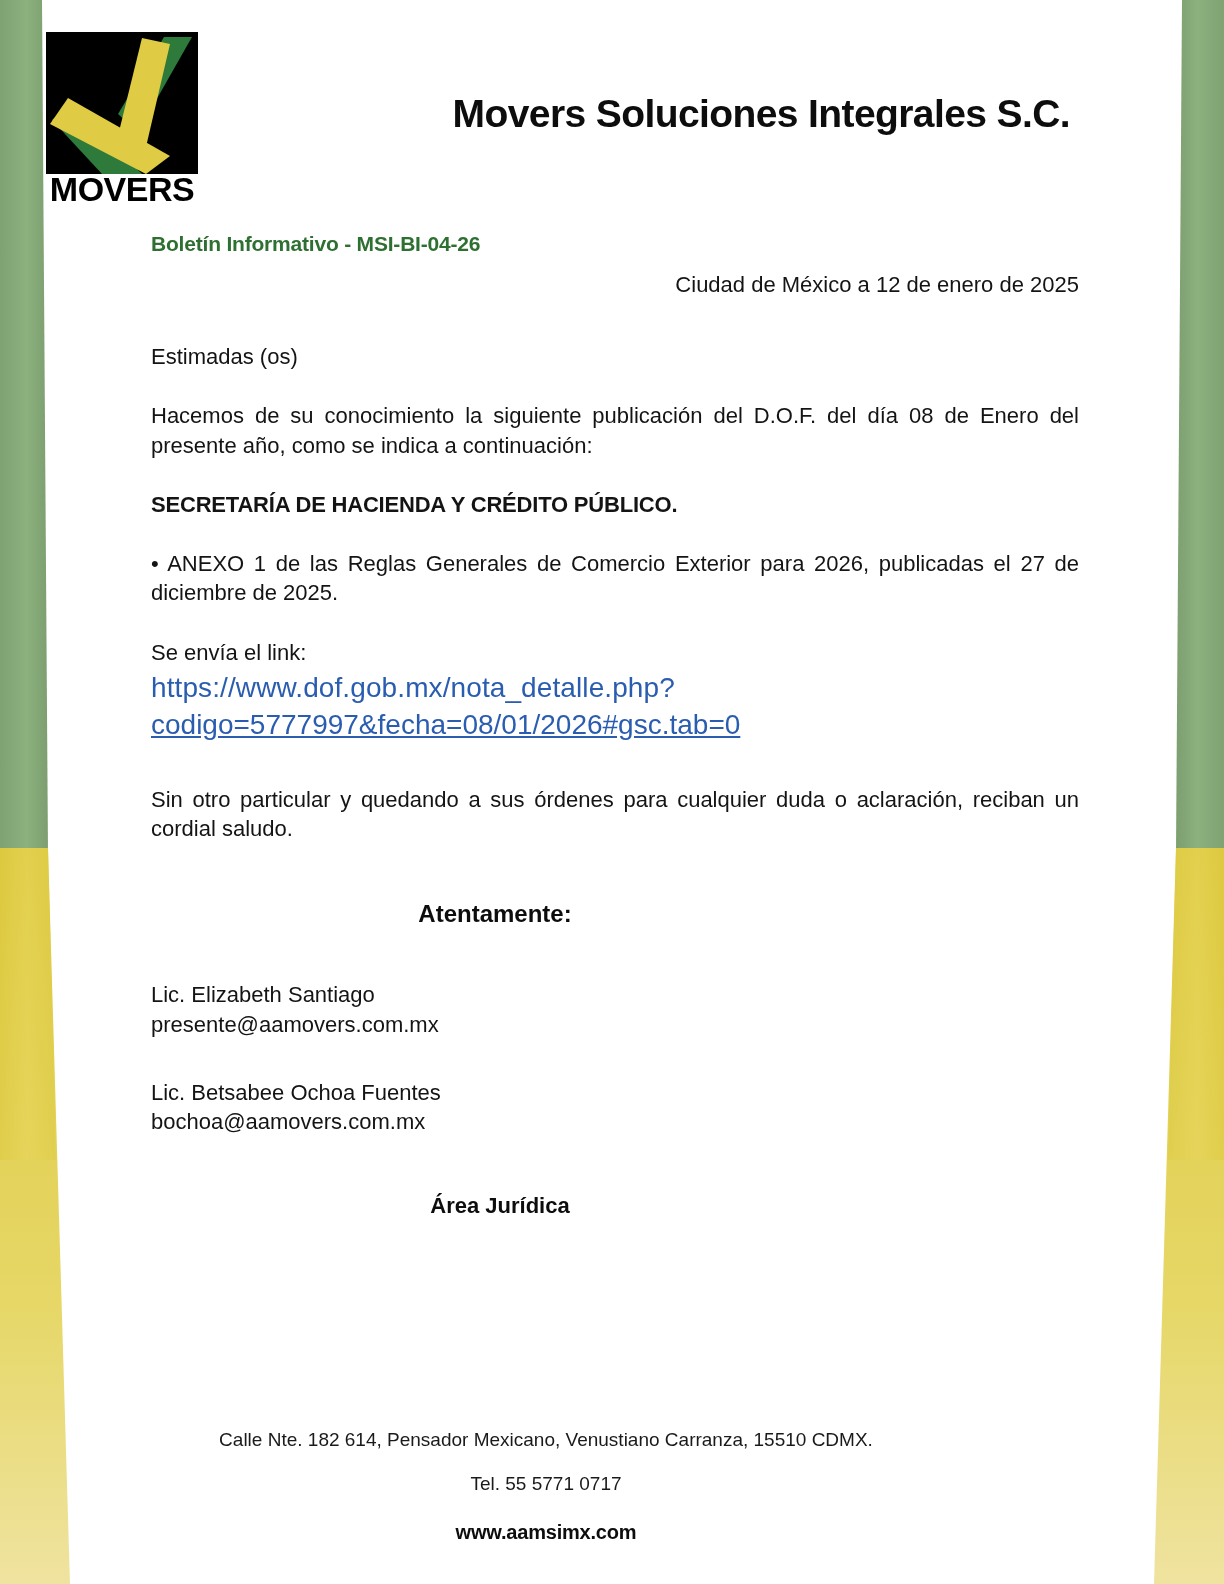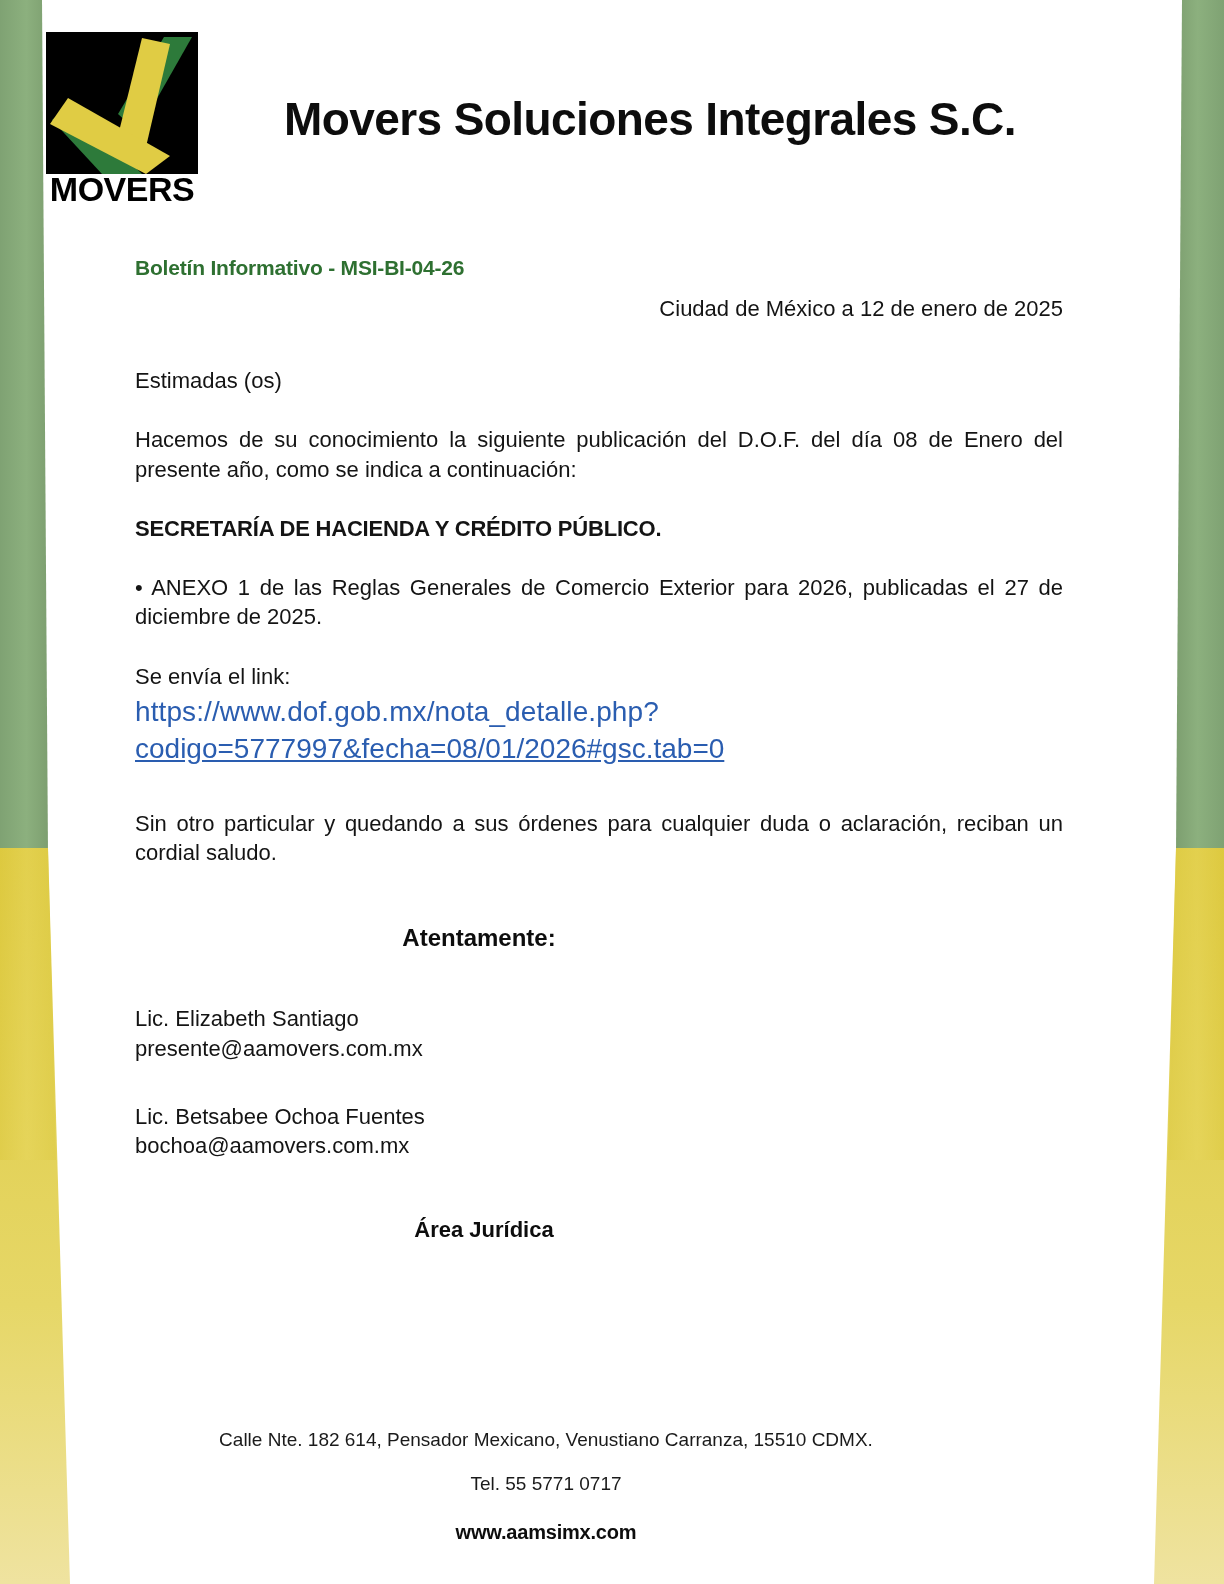--- a/index.html
+++ b/index.html
@@ -59,34 +59,33 @@
     font-size: 34px;
     letter-spacing: -0.5px;
     color: #000000;
     line-height: 1;
   }
   .company-title {
     position: absolute;
     left: 230px;
     top: 92px;
     width: 840px;
-    text-align: center;
-    font-size: 46px;
+    text-align: right;
+    font-size: 39px;
     font-weight: bold;
     letter-spacing: -0.6px;
     color: #0d0d0d;
   }
 
   
   .content {
     position: absolute;
-    left: 135px;
+    left: 151px;
     top: 232px;
     width: 928px;
-    margin-top: 24px;
   }
   .bulletin-id {
     font-size: 21px;
     font-weight: bold;
     color: #2e7031;
     margin: 0 0 16px 0;
     letter-spacing: -0.2px;
   }
   .city-date {
     font-size: 22px;

